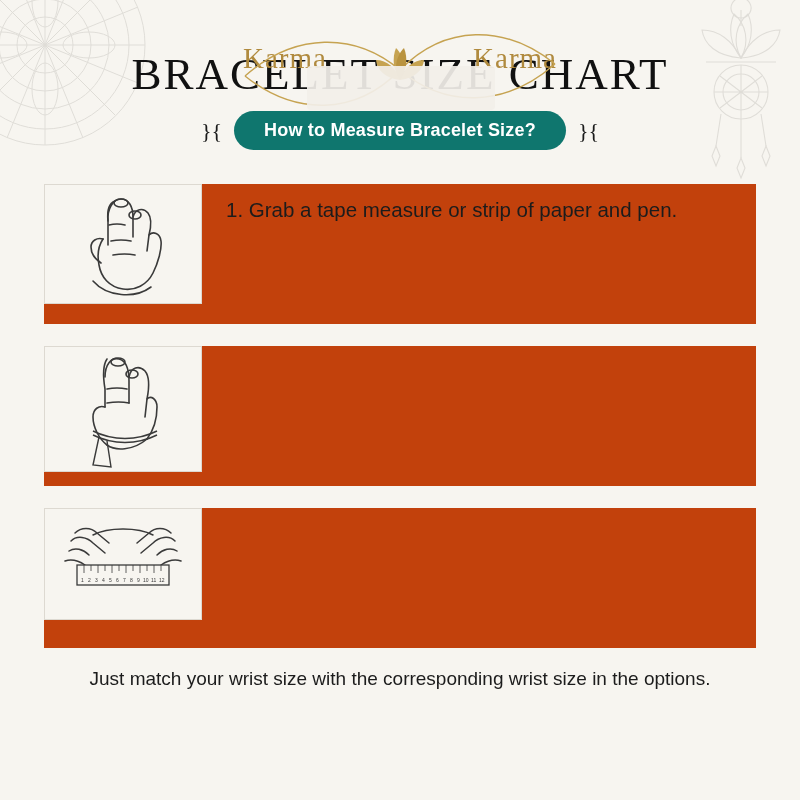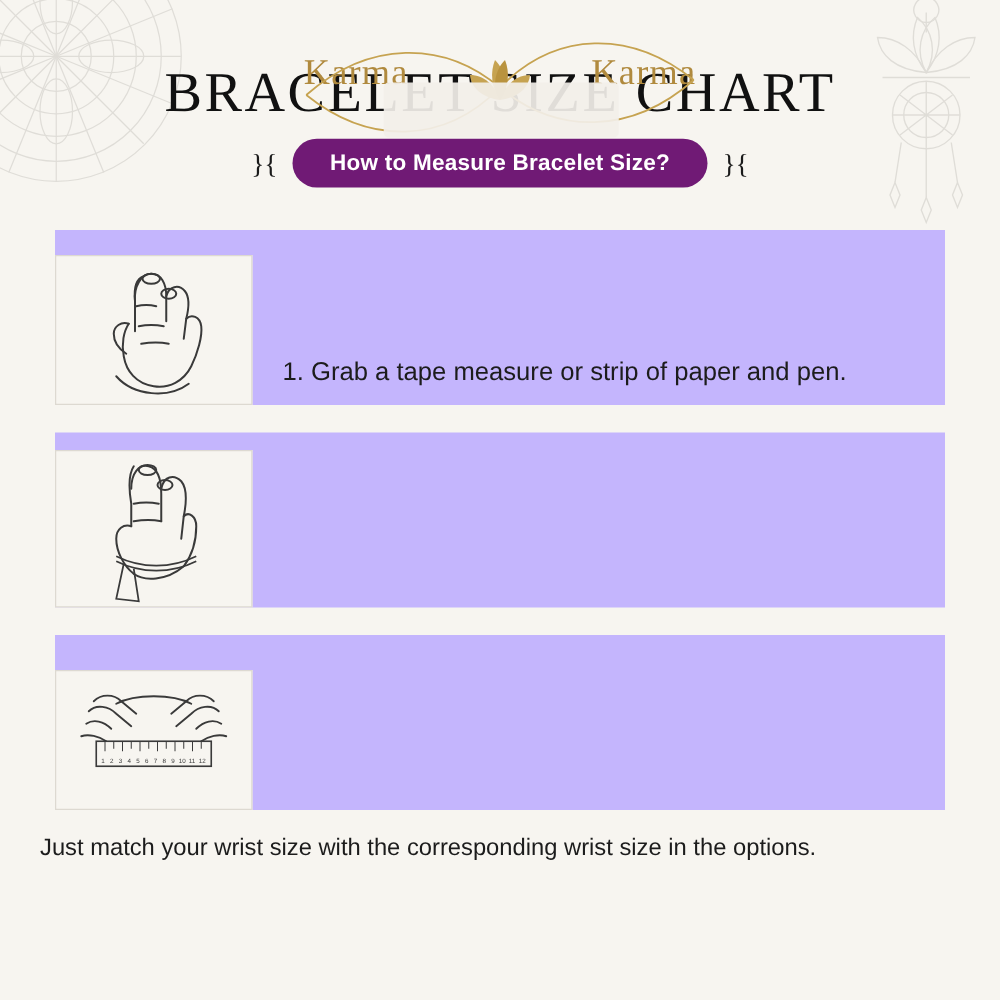--- a/index.html
+++ b/index.html
@@ -83,42 +83,42 @@
     position: relative;
     z-index: 4;
   }
   .flourish {
     font-size: 22px;
     color: #1a1a1a;
     font-family: "Liberation Serif", serif;
     line-height: 1;
   }
   .subtitle-pill {
-    background: #701a75;
+    background: #0f766e;
     color: #fff;
     border-radius: 20px;
     padding: 9px 30px;
     font-size: 18px;
     font-weight: 700;
     letter-spacing: .2px;
     white-space: nowrap;
   }
 
   
   .steps {
     margin-top: 34px;
     padding: 0 44px;
     display: flex;
     flex-direction: column;
     gap: 22px;
   }
   .step {
     display: flex;
-    align-items: flex-end;
-    background: #c4b5fd;
+    align-items: flex-start;
+    background: #c2410c;
     min-height: 140px;
   }
   .step-figure {
     width: 158px;
     flex: 0 0 158px;
     background: #f7f5f0;
     border: 1px solid #ddd9d1;
     box-sizing: border-box;
     display: flex;
     align-items: center;
@@ -130,24 +130,24 @@
     align-items: center;
     padding: 10px 18px 10px 24px;
     font-size: 20.5px;
     line-height: 1.58;
     color: #1c1c1c;
   }
 
   
   .footer {
     margin-top: 20px;
-    text-align: left;
+    text-align: center;
     font-size: 19px;
     color: #1c1c1c;
-    padding: 0 32px;
+    padding: 0 20px;
   }
 </style>
 </head>
 <body>
 
 <svg class="mandala tl" width="210" height="210" viewBox="0 0 210 210">
   <g stroke="#8d8a84" fill="none" stroke-width="1">
     <circle cx="105" cy="105" r="28"></circle>
     <circle cx="105" cy="105" r="46"></circle>
     <circle cx="105" cy="105" r="64"></circle>

